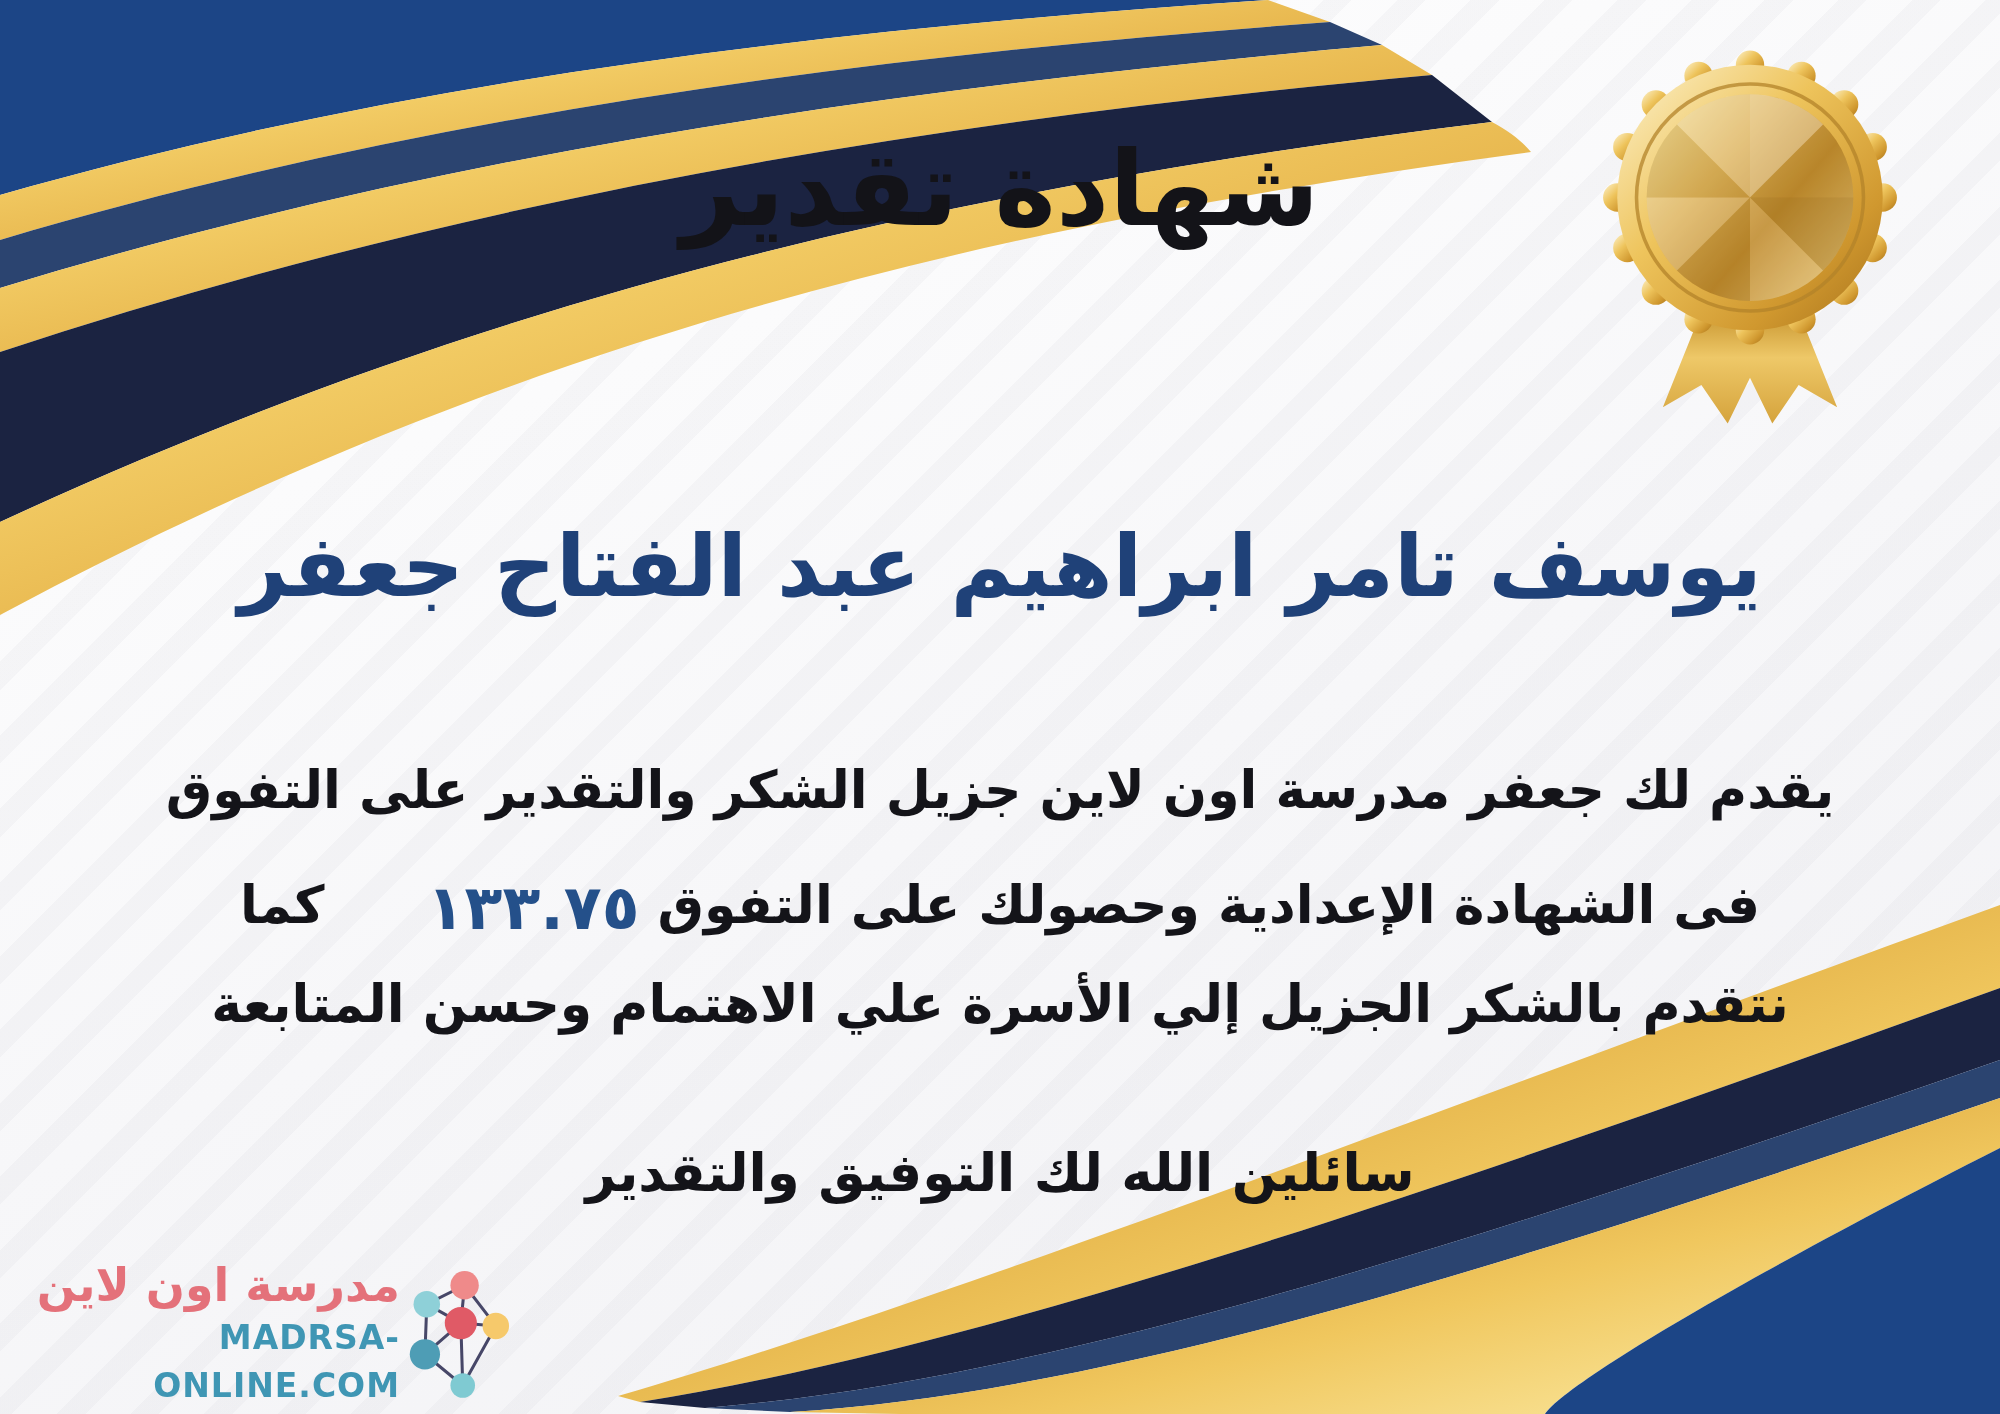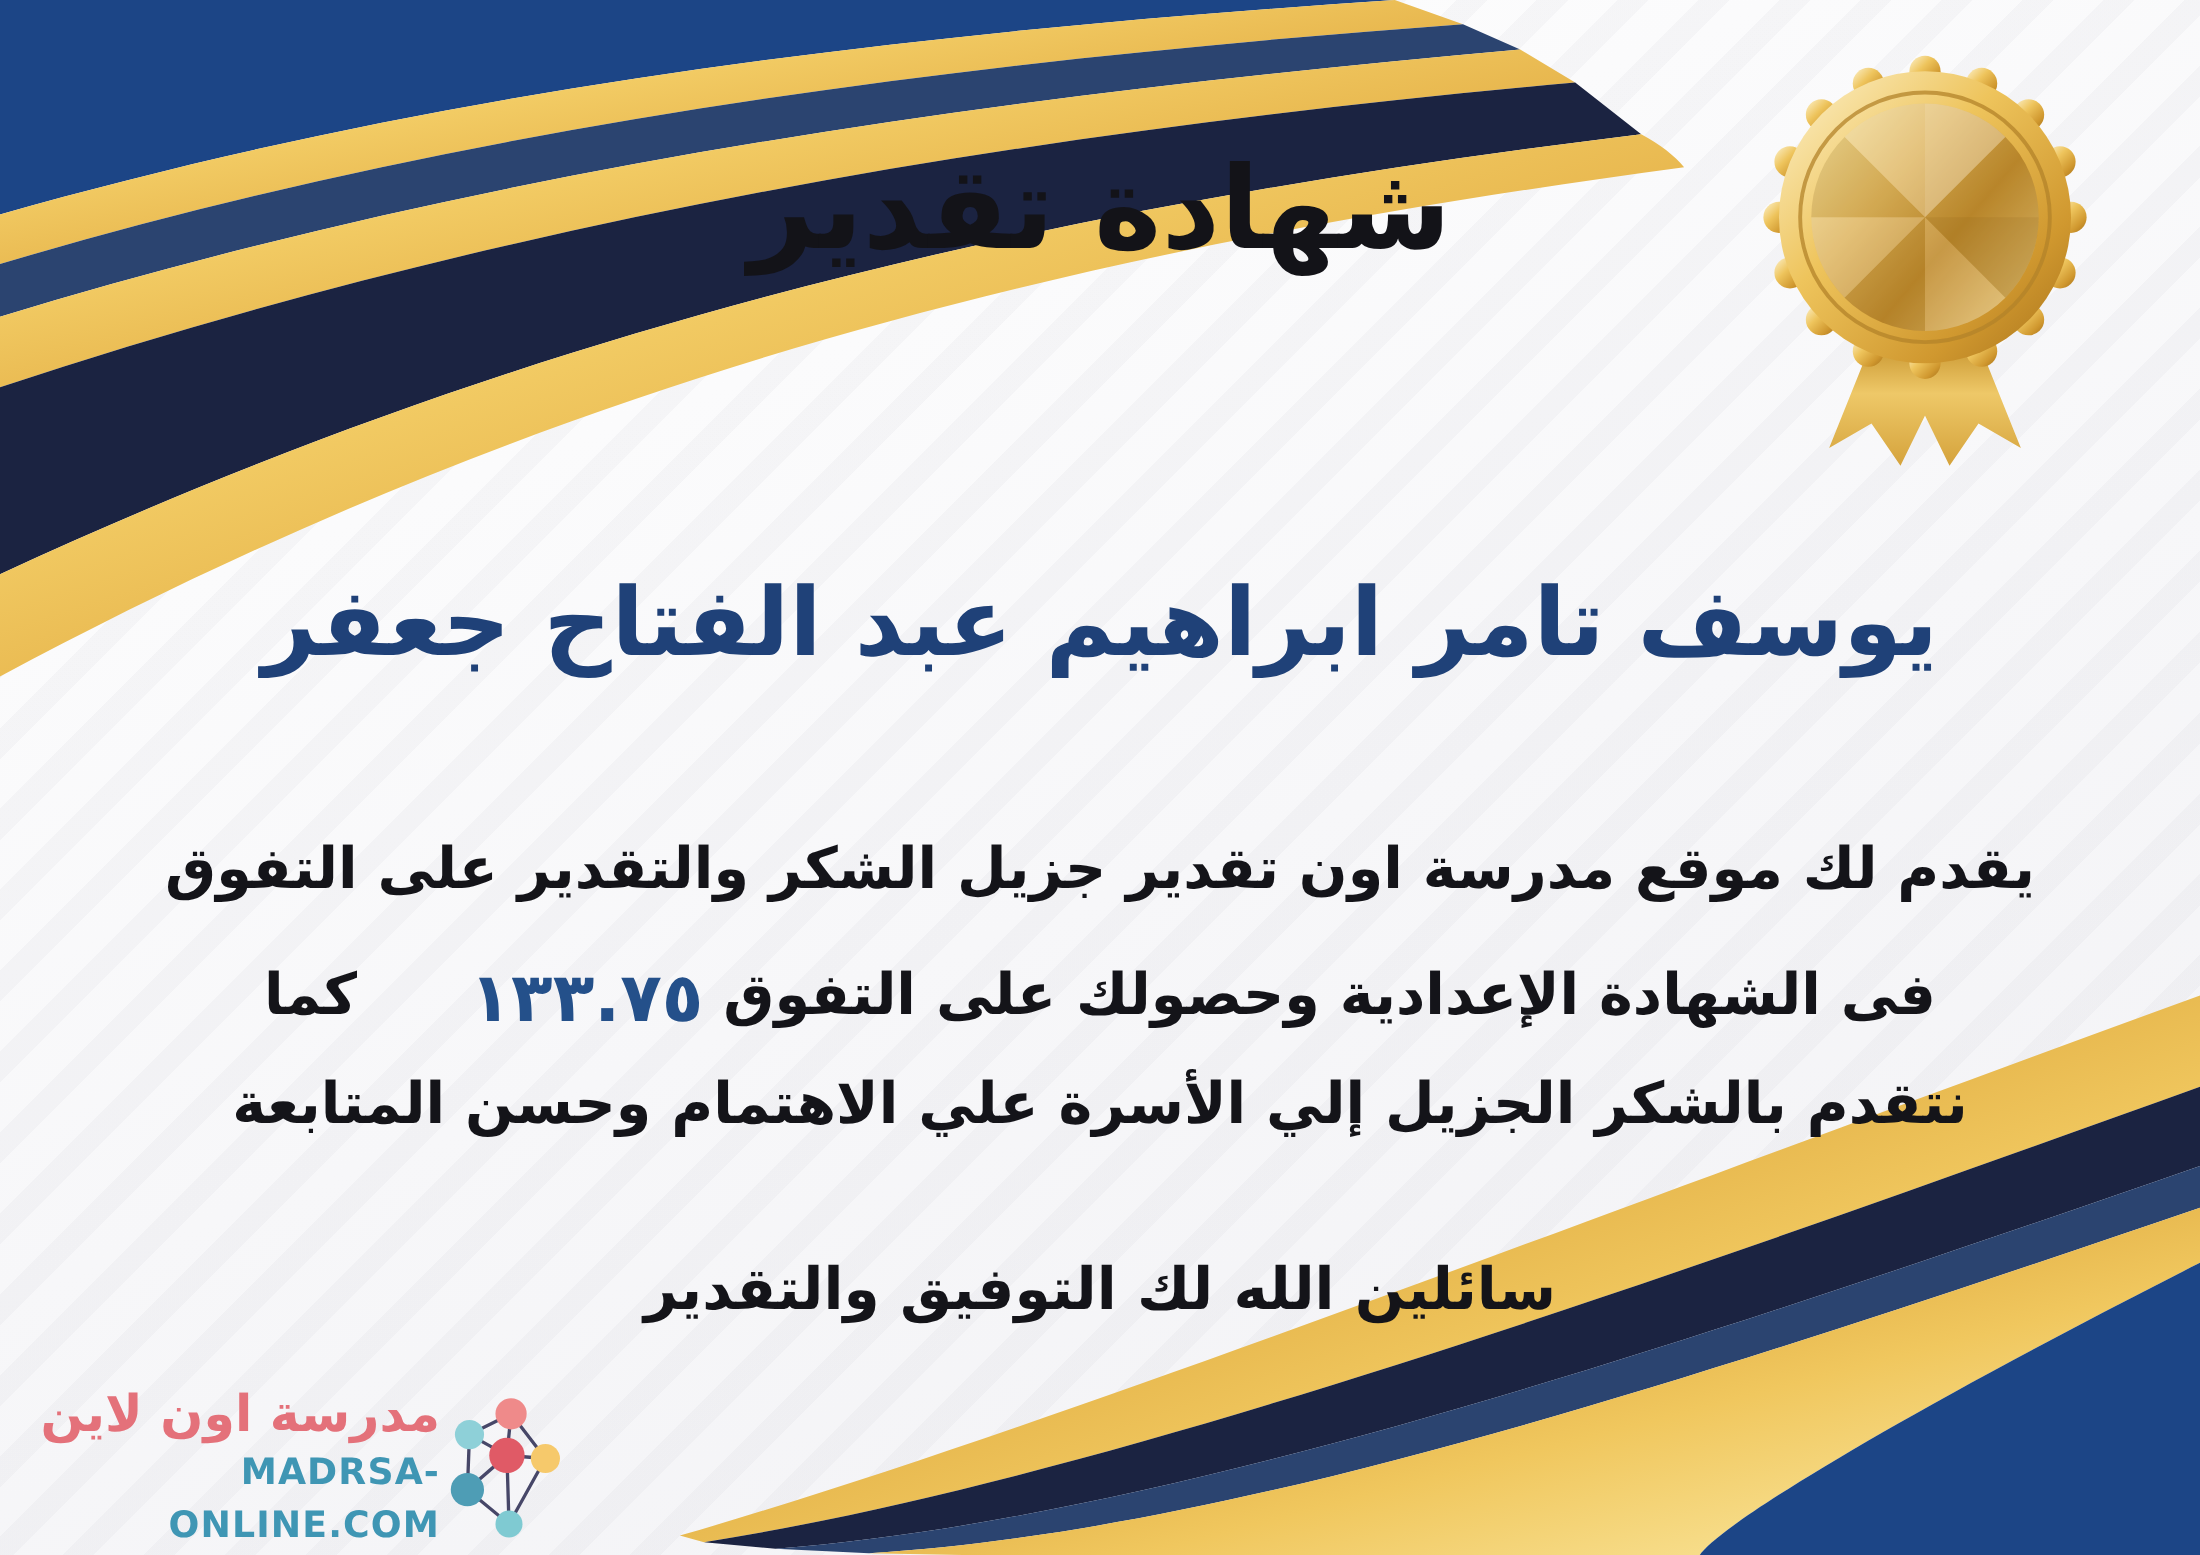--- a/index.html
+++ b/index.html
@@ -122,21 +122,21 @@
       <path d="M150,155 L222.1,227.1 A102,102 0 0 1 150,257 Z" fill="#ffffff" opacity="0.12"></path>
       <path d="M150,155 L150,257 A102,102 0 0 1 77.9,227.1 Z" fill="#7a5512" opacity="0.16"></path>
       <path d="M150,155 L77.9,227.1 A102,102 0 0 1 48,155 Z" fill="#ffffff" opacity="0.18"></path>
       <path d="M150,155 L48,155 A102,102 0 0 1 77.9,82.9 Z" fill="#7a5512" opacity="0.10"></path>
       <path d="M150,155 L77.9,82.9 A102,102 0 0 1 150,53 Z" fill="#ffffff" opacity="0.22"></path>
     </g>
   </svg>
 
   <div class="txt title">شهادة تقدير</div>
   <div class="txt name">يوسف تامر ابراهيم  عبد الفتاح جعفر</div>
-  <div class="txt body-line l1">يقدم لك موقع مدرسة اون تقدير جزيل الشكر  والتقدير على التفوق</div>
+  <div class="txt body-line l1">يقدم لك جعفر مدرسة اون لاين جزيل الشكر  والتقدير على التفوق</div>
   <div class="txt body-line l2">
     <span>فى الشهادة الإعدادية وحصولك على التفوق</span>
     <span class="score">١٣٣.٧٥</span>
     <span class="after-score">كما</span>
   </div>
   <div class="txt body-line l3">نتقدم  بالشكر الجزيل إلي الأسرة علي الاهتمام وحسن المتابعة</div>
   <div class="txt wish">سائلين الله لك التوفيق  والتقدير</div>
 
   <div class="logo">
     <div class="logo-text">

